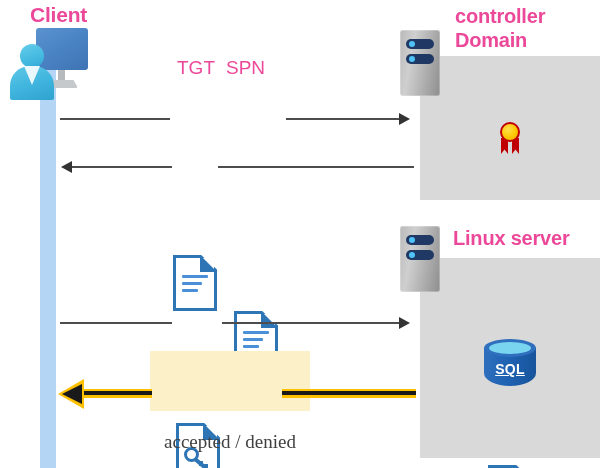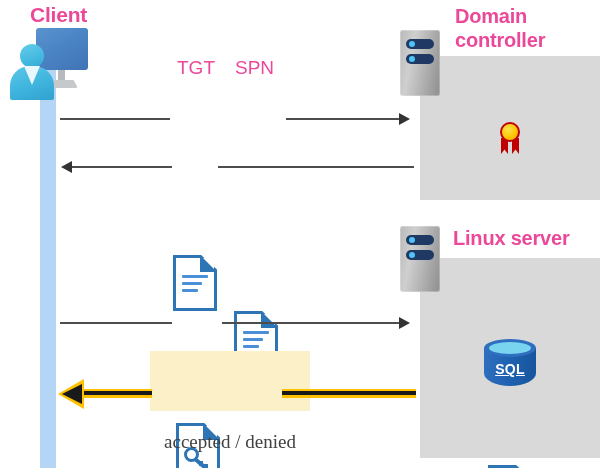--- a/index.html
+++ b/index.html
@@ -186,21 +186,21 @@
   
   #highlight-box{
     left:150px;top:351px;width:160px;height:60px;background:#fcf0c8;
   }
 
   
   .smalllbl{
     color:#ec4899;font-size:19px;
   }
   #tgt-label{left:177px;top:57px;}
-  #spn-label{left:235px;top:57px;}
+  #spn-label{left:226px;top:57px;}
   #keytab-label{left:420px;top:417px;width:180px;text-align:center;font-size:19px;color:#404040;}
   #accept-deny-label{left:130px;top:431px;width:200px;text-align:center;font-size:19px;color:#404040;font-family:Liberation Serif, serif;}
 </style>
 </head>
 <body>
 
 <div id="stage">
 
   <div class="abs" id="client-lifeline"></div>
 
@@ -211,22 +211,22 @@
     <div class="neck"></div>
     <div class="base"></div>
     <div class="head"></div>
     <div class="body"></div>
     <div class="collar"></div>
   </div>
 
   <div class="abs panel" id="dc-panel"></div>
 
   <div class="abs title" id="dc-title">
+    <div>controller</div>
     <div>Domain</div>
-    <div>controller</div>
   </div>
 
   <div class="abs server" id="dc-server">
     <div class="bar b1"></div>
     <div class="bar b2"></div>
   </div>
 
   <div class="abs certdoc" style="left:488px;top:104px;">
     <div class="page"></div>
     <div class="fold"></div>

